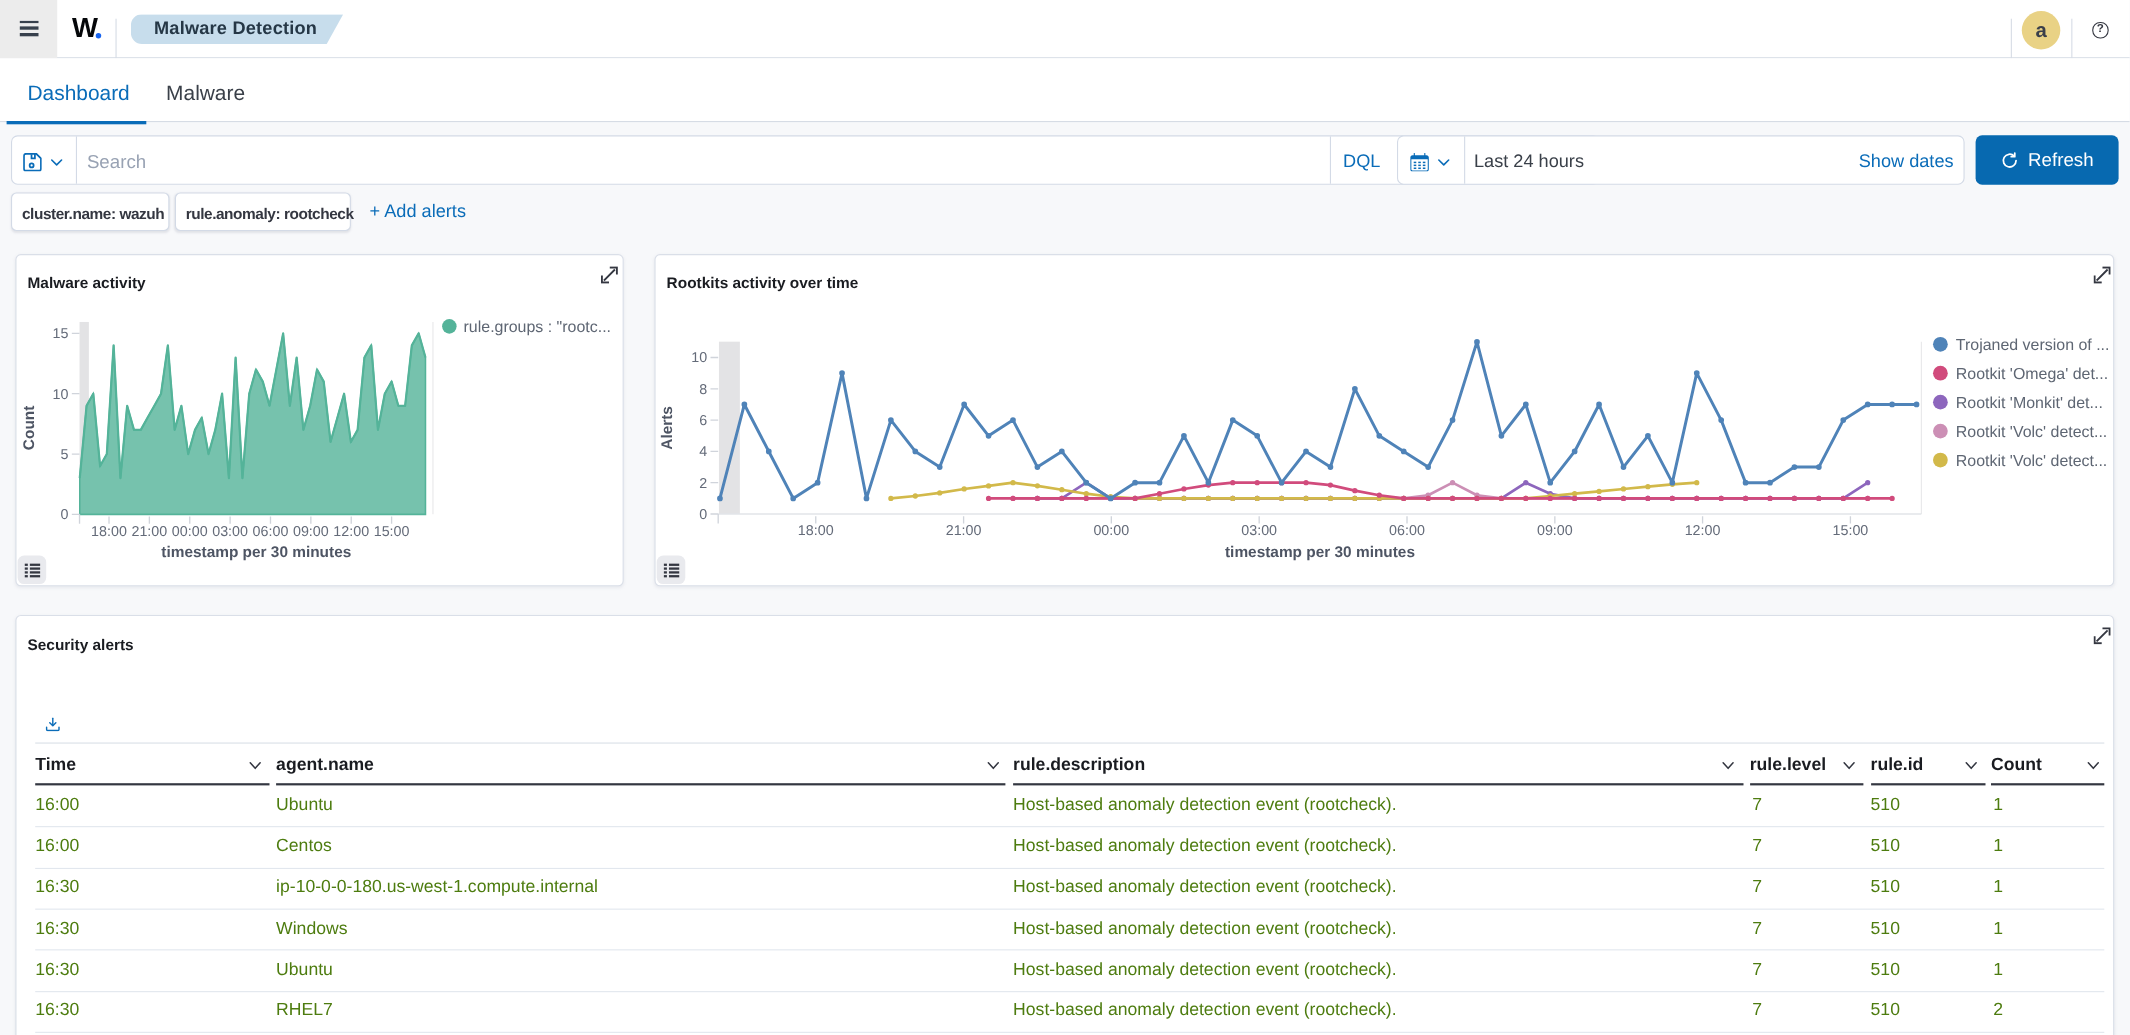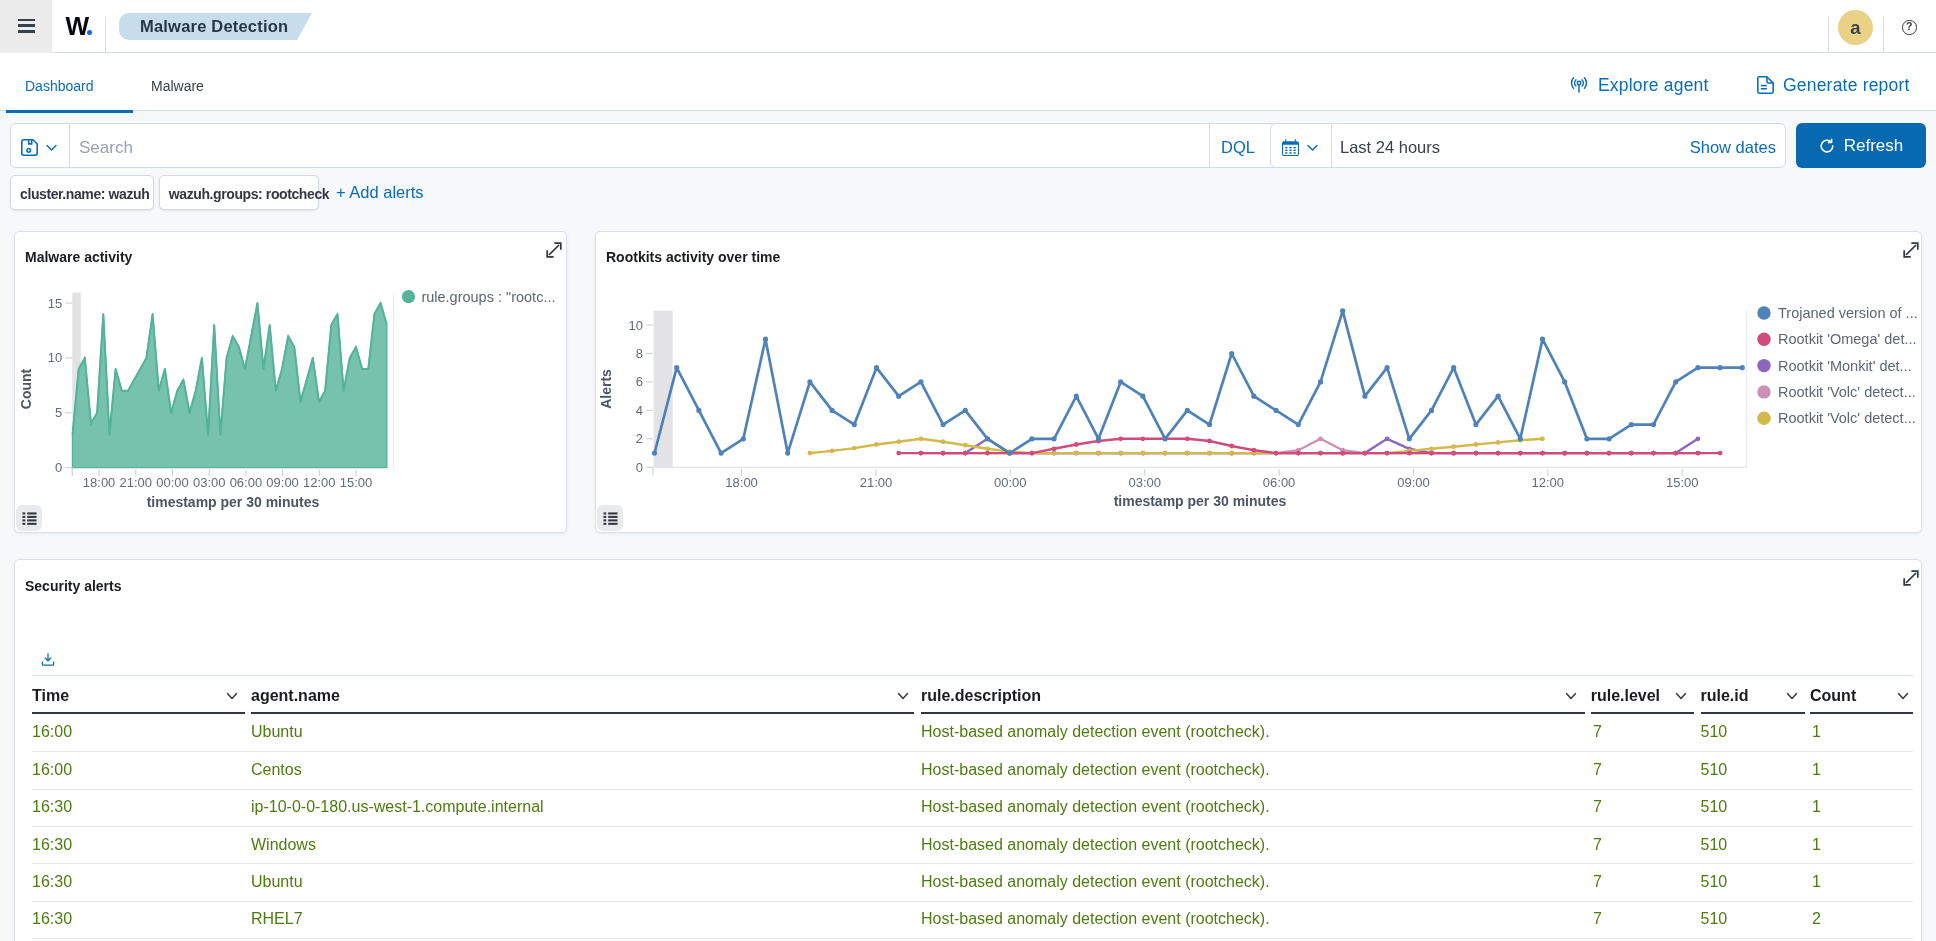--- a/index.html
+++ b/index.html
@@ -11,21 +11,21 @@
 #logodot { position:absolute; left:86.8px; top:30.2px; width:5.2px; height:5.2px; border-radius:50%; background:#1764f0; }
 .vsep { position:absolute; width:1px; background:#d6dce5; }
 #crumb { position:absolute; left:119px; top:13px; width:193px; height:27px; background:#c7ddec;
   clip-path: path("M10 0 H193 L178 27 H10 A10 10 0 0 1 0 17 V10 A10 10 0 0 1 10 0 Z"); }
 #crumb span { position:absolute; left:21px; top:3.5px; font-size:16.5px; font-weight:600; letter-spacing:0.2px; color:#253746; }
 #avatar { position:absolute; left:1838px; top:10px; width:35px; height:35px; border-radius:50%; background:#e9d285;
   text-align:center; line-height:35px; font-size:18.5px; font-weight:600; color:#3a3f4a; }
 #help { position:absolute; left:1902px; top:20px; width:14.5px; height:14.5px; border:1.5px solid #343741; border-radius:50%;
   text-align:center; line-height:11.5px; font-size:10.5px; font-weight:700; color:#343741; }
 #tabs { position:absolute; left:0; top:53px; width:1936px; height:58px; background:#fff; border-bottom:1px solid #d6dce5; }
-.tab { position:absolute; top:0; height:58px; line-height:66px; font-size:14px; }
+.tab { position:absolute; top:0; height:58px; line-height:66px; font-size:19px; }
 #tabline { position:absolute; left:6px; top:57px; width:127px; height:3px; background:#0a6cb8; }
 .bluelink { color:#0a6cb8; }
 .icolabel { position:absolute; top:3px; height:58px; display:flex; align-items:center; gap:9px; font-size:17.5px; letter-spacing:0.2px; color:#0a6cb8; font-weight:500; }
 #searchbar { position:absolute; left:10px; top:123px; width:1444px; height:45px; background:#fff; border:1px solid #d3dae6; border-radius:6px; }
 #datebar { position:absolute; left:1270px; top:123px; width:516px; height:45px; background:#fff; border:1px solid #d3dae6; border-radius:6px; }
 #refresh { position:absolute; left:1796px; top:123px; width:130px; height:45px; background:#0769b0; border-radius:6px;
   display:flex; align-items:center; justify-content:center; gap:9px; color:#fff; font-size:17px; font-weight:500; }
 .pill { position:absolute; top:175px; height:35px; background:#fff; border:1px solid #d3dae6; border-radius:5px;
   box-shadow:0 1px 2px rgba(120,130,150,0.18); font-size:14px; font-weight:600; letter-spacing:-0.4px; color:#343741; line-height:36px; white-space:nowrap; }
 .card { position:absolute; background:#fff; border:1px solid #dadfe8; border-radius:5px; box-shadow:0 1px 3px rgba(130,140,160,0.13); }
@@ -59,40 +59,20 @@
   <div class="vsep" style="left:1828px; top:17px; height:36px;"></div>
   <div id="avatar">a</div>
   <div class="vsep" style="left:1883px; top:17px; height:36px;"></div>
   <div id="help">?</div>
 </div>
 
 <div id="tabs">
   <div class="tab bluelink" style="left:25px;">Dashboard</div>
   <div class="tab" style="left:151px; color:#3a4049;">Malware</div>
   <div id="tabline"></div>
-  <div class="icolabel" style="left:1569px;">
-      <svg width="20" height="18" viewBox="0 0 20 18" fill="none" stroke="#0a6cb8" stroke-width="1.5" stroke-linecap="round">
-        <circle cx="10" cy="7" r="1.7"></circle>
-        <path d="M10 8.7 V16"></path>
-        <path d="M6.9 10a4.4 4.4 0 0 1 0-6.1"></path>
-        <path d="M13.1 10a4.4 4.4 0 0 0 0-6.1"></path>
-        <path d="M4.6 12.2a7.6 7.6 0 0 1 0-10.5"></path>
-        <path d="M15.4 12.2a7.6 7.6 0 0 0 0-10.5"></path>
-      </svg>
-      <span>Explore agent</span>
-    </div>
-  <div class="icolabel" style="left:1757px;">
-      <svg width="17" height="18" viewBox="0 0 16 17">
-        <path d="M9.2 0.75 H2.3 C1.44 0.75 0.75 1.44 0.75 2.3 v12.4 c0 .86.69 1.55 1.55 1.55 h11.4 c.86 0 1.55-.69 1.55-1.55 V6.55 L9.2 0.75z" fill="none" stroke="#0a6cb8" stroke-width="1.5"></path>
-        <path d="M9.4 1 V5.4 c0 .66.54 1.2 1.2 1.2 H15" fill="none" stroke="#0a6cb8" stroke-width="1.5"></path>
-        <rect x="3.6" y="8.3" width="5.6" height="1.5" fill="#0a6cb8"></rect>
-        <rect x="3.6" y="11.3" width="5.6" height="1.5" fill="#0a6cb8"></rect>
-      </svg>
-      <span>Generate report</span>
-    </div>
 </div>
 
 <div id="searchbar">
   <div style="position:absolute;left:10px;top:15px;display:flex;align-items:center;gap:7px;">
       <svg width="17" height="17" viewBox="0 0 16 16" fill="none" stroke="#0a6cb8" stroke-width="1.5">
         <path d="M0.75 2.5 C0.75 1.53 1.53 0.75 2.5 0.75 H11.3 L15.25 4.7 V13.5 c0 .97-.78 1.75-1.75 1.75 H2.5 c-.97 0-1.75-.78-1.75-1.75 Z"></path>
         <path d="M10.1 1 V4.6 H7.2 V1.2"></path>
         <circle cx="7.3" cy="10.7" r="1.7"></circle>
       </svg>
       <svg width="13" height="13" viewBox="0 0 16 16">
@@ -132,21 +112,21 @@
 
 <div id="refresh">
     <svg width="16" height="16" viewBox="0 0 16 16">
       <path d="M13.8 8a5.8 5.8 0 1 1-1.7-4.1" fill="none" stroke="#fff" stroke-width="1.6" stroke-linecap="round"></path>
       <path d="M12.6 1.2v3.2H9.4" fill="none" stroke="#fff" stroke-width="1.6" stroke-linecap="round" stroke-linejoin="round"></path>
     </svg>
     <span>Refresh</span>
   </div>
 
 <div class="pill" style="left:10px; width:144.4px;"><span style="margin-left:9px;">cluster.name: wazuh</span></div>
-<div class="pill" style="left:158.8px; width:160px;"><span style="margin-left:9px;">wazuh.groups: rootcheck</span></div>
+<div class="pill" style="left:158.8px; width:160px;"><span style="margin-left:9px;">rule.anomaly: rootcheck</span></div>
 <div style="position:absolute;left:336px;top:183px;font-size:16.5px;color:#0a6cb8;">+ Add alerts</div>
 
 <div class="card" style="left:14px; top:231px; width:553px; height:302px;">
   <div class="ctitle">Malware activity</div>
   <div class="expand" style="left:531px; top:10px;"><svg width="16" height="16" viewBox="0 0 16 16">
         <g stroke="#343741" stroke-width="1.7" fill="none" stroke-linecap="square">
           <path d="M9.2 1.2 H14.8 V6.8"></path>
           <path d="M1.2 9.2 V14.8 H6.8"></path>
           <path d="M3.6 12.4 L12.4 3.6"></path>
         </g>

